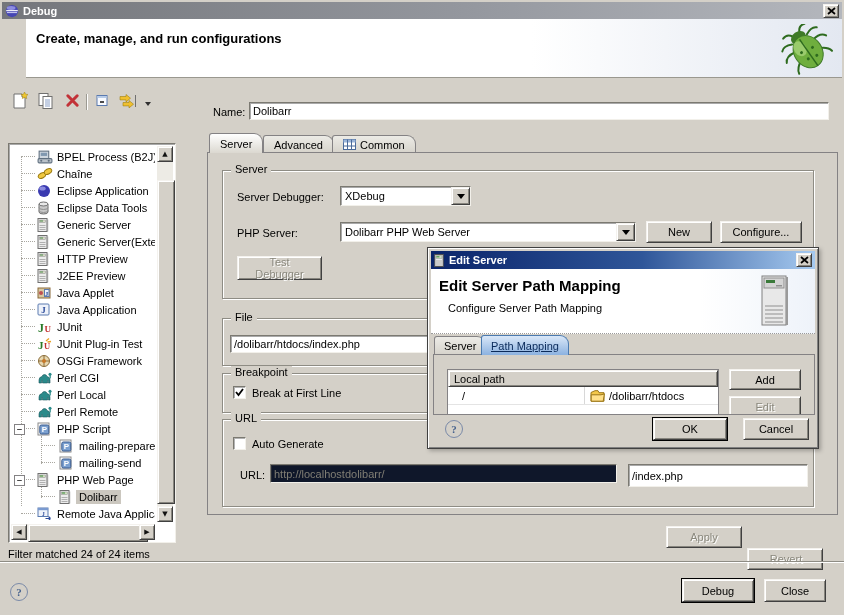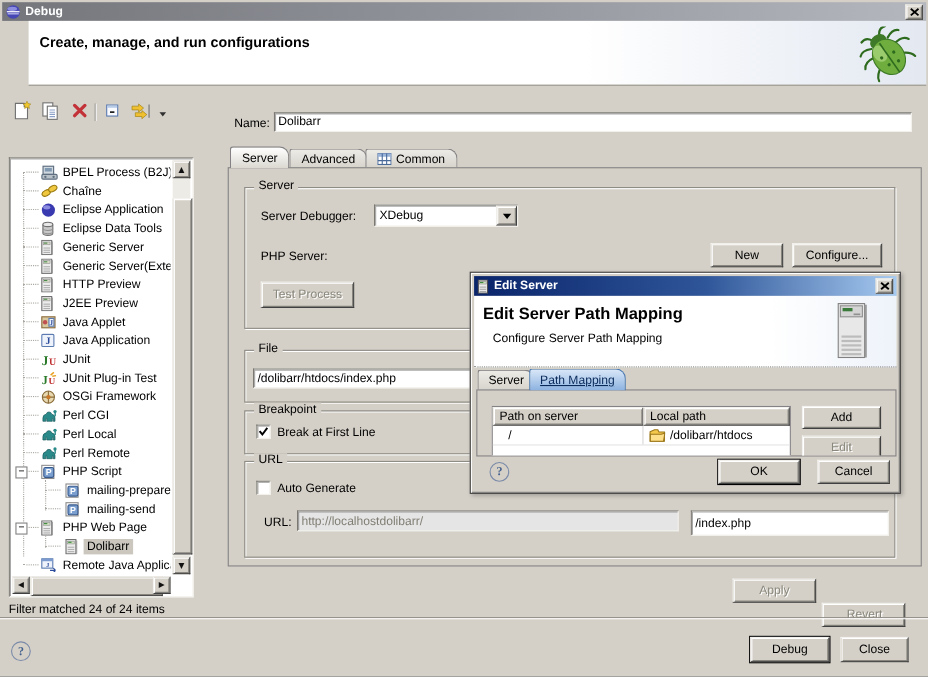--- a/index.html
+++ b/index.html
@@ -9,21 +9,21 @@
   
   .raised{background:#d4d0c8;border:1px solid;border-color:#f4f2ee #404040 #404040 #f4f2ee;
           box-shadow:inset 1px 1px 0 #fff,inset -1px -1px 0 #87857e;}
   .btn{display:flex;align-items:center;justify-content:center;font:11px "Liberation Sans",sans-serif;cursor:default;box-sizing:border-box;}
   .default-btn{box-shadow:0 0 0 1px #000,inset 1px 1px 0 #fff,inset -1px -1px 0 #87857e;}
   .disabled{color:#8a887d;text-shadow:1px 1px 0 #fff;}
   .sunken{background:#fff;border:1px solid;border-color:#7b7971 #f2f0ea #f2f0ea #7b7971;
           box-shadow:inset 1px 1px 0 rgba(64,64,64,.45);box-sizing:border-box;}
   .tfield{font:11px "Liberation Sans",sans-serif;padding:0 3px;outline:none;}
   input.tfield::selection{background:#0a246a;color:#fff;}
-  .tfield.dis{background:#e5e5e5;color:#807e74;}
+  .tfield.dis{background:#0f172a;color:#807e74;}
   .etched{border-top:1px solid #8e8c84;border-bottom:1px solid #fff;height:0;}
   
   .titlebar{display:flex;align-items:center;gap:4px;padding:0 3px;
             background:linear-gradient(90deg,#74767b,#94979e 55%,#b4b7bd);color:#fff;font-weight:bold;}
   .dtitlebar{display:flex;align-items:center;gap:4px;padding:0 3px;
             background:linear-gradient(90deg,#0a246a,#2f5699 55%,#a6caf0);color:#fff;font-weight:bold;}
   .xbtn{width:16px;height:14px;margin-left:auto;padding:0;}
   
   .banner{background:linear-gradient(90deg,#ffffff 62%,#e3e8f1);border-bottom:1px solid #9a988f;}
   .banner-title{position:absolute;left:10px;top:12px;font-size:13px;font-weight:bold;}
@@ -510,23 +510,33 @@
     <span class="ctext">XDebug</span>
     <span class="cbtn raised">
         <span style="display:inline-flex;">
           <svg width="8" height="5" viewBox="0 0 8 5">
             <path d="M0 0 h8 l-4 5 z" fill="#000"></path>
           </svg>
         </span>
       </span>
   </div>
   <div class="abs lbl" style="left:237px;top:227px;">PHP Server:</div>
+  <div class="abs sunken combo" style="left:340px;top:222px;width:296px;height:20px;">
+    <span class="ctext">Dolibarr PHP Web Server</span>
+    <span class="cbtn raised">
+        <span style="display:inline-flex;">
+          <svg width="8" height="5" viewBox="0 0 8 5">
+            <path d="M0 0 h8 l-4 5 z" fill="#000"></path>
+          </svg>
+        </span>
+      </span>
+  </div>
   <button class="abs btn raised" style="left:646px;top:221px;width:66px;height:22px;">New</button>
   <button class="abs btn raised" style="left:720px;top:221px;width:82px;height:22px;">Configure...</button>
-  <button class="abs btn raised disabled" style="left:237px;top:256px;width:85px;height:24px;">Test Process</button>
+  <button class="abs btn raised disabled" style="left:237px;top:256px;width:85px;height:24px;">Test Debugger</button>
 
   <div class="abs groupbox" style="left:222px;top:318px;width:590px;height:46px;">
     <span class="glabel">File</span>
   </div>
   <input class="abs sunken tfield" style="left: 230px; top: 335px; width: 420px; height: 18px;" value="/dolibarr/htdocs/index.php">
 
   <div class="abs groupbox" style="left:222px;top:373px;width:590px;height:38px;">
     <span class="glabel">Breakpoint</span>
   </div>
   <div class="cbrow" style="left:233px;top:386px;">
@@ -602,21 +612,20 @@
     </div>
     <div class="abs dtab" style="left:6px;top:88px;height:19px;">
       <span>Server</span>
     </div>
     <div class="abs dtab active" style="left:53px;top:87px;height:20px;">
       <span>Path Mapping</span>
     </div>
     <div class="abs tabpane" style="left:5px;top:106px;width:380px;height:59px;overflow:hidden;">
       <div class="abs ptable" style="left:13px;top:14px;width:272px;height:52px;">
         <div class="pthead">
-          <div class="pthc raised" style="width:137px;">Path on server</div>
           <div class="pthc raised" style="flex:1;">Local path</div>
         </div>
         <div>
             <div class="ptrow">
               <div class="ptcell c1">/</div>
               <div class="ptcell c2">
                 <span style="display: inline-flex;">
                   <svg width="15" height="12" viewBox="0 0 15 12">
                     <path d="M1 2.5 l4-1.8 h3 l1 2 h5 v8.5 h-13 z" fill="#f4c84a" stroke="#9a7618"></path>
                     <path d="M1.2 4.8 h9.8 l3.4-.9 -1.2 7.3 h-12 z" fill="#ffe08a" stroke="#9a7618"></path>

